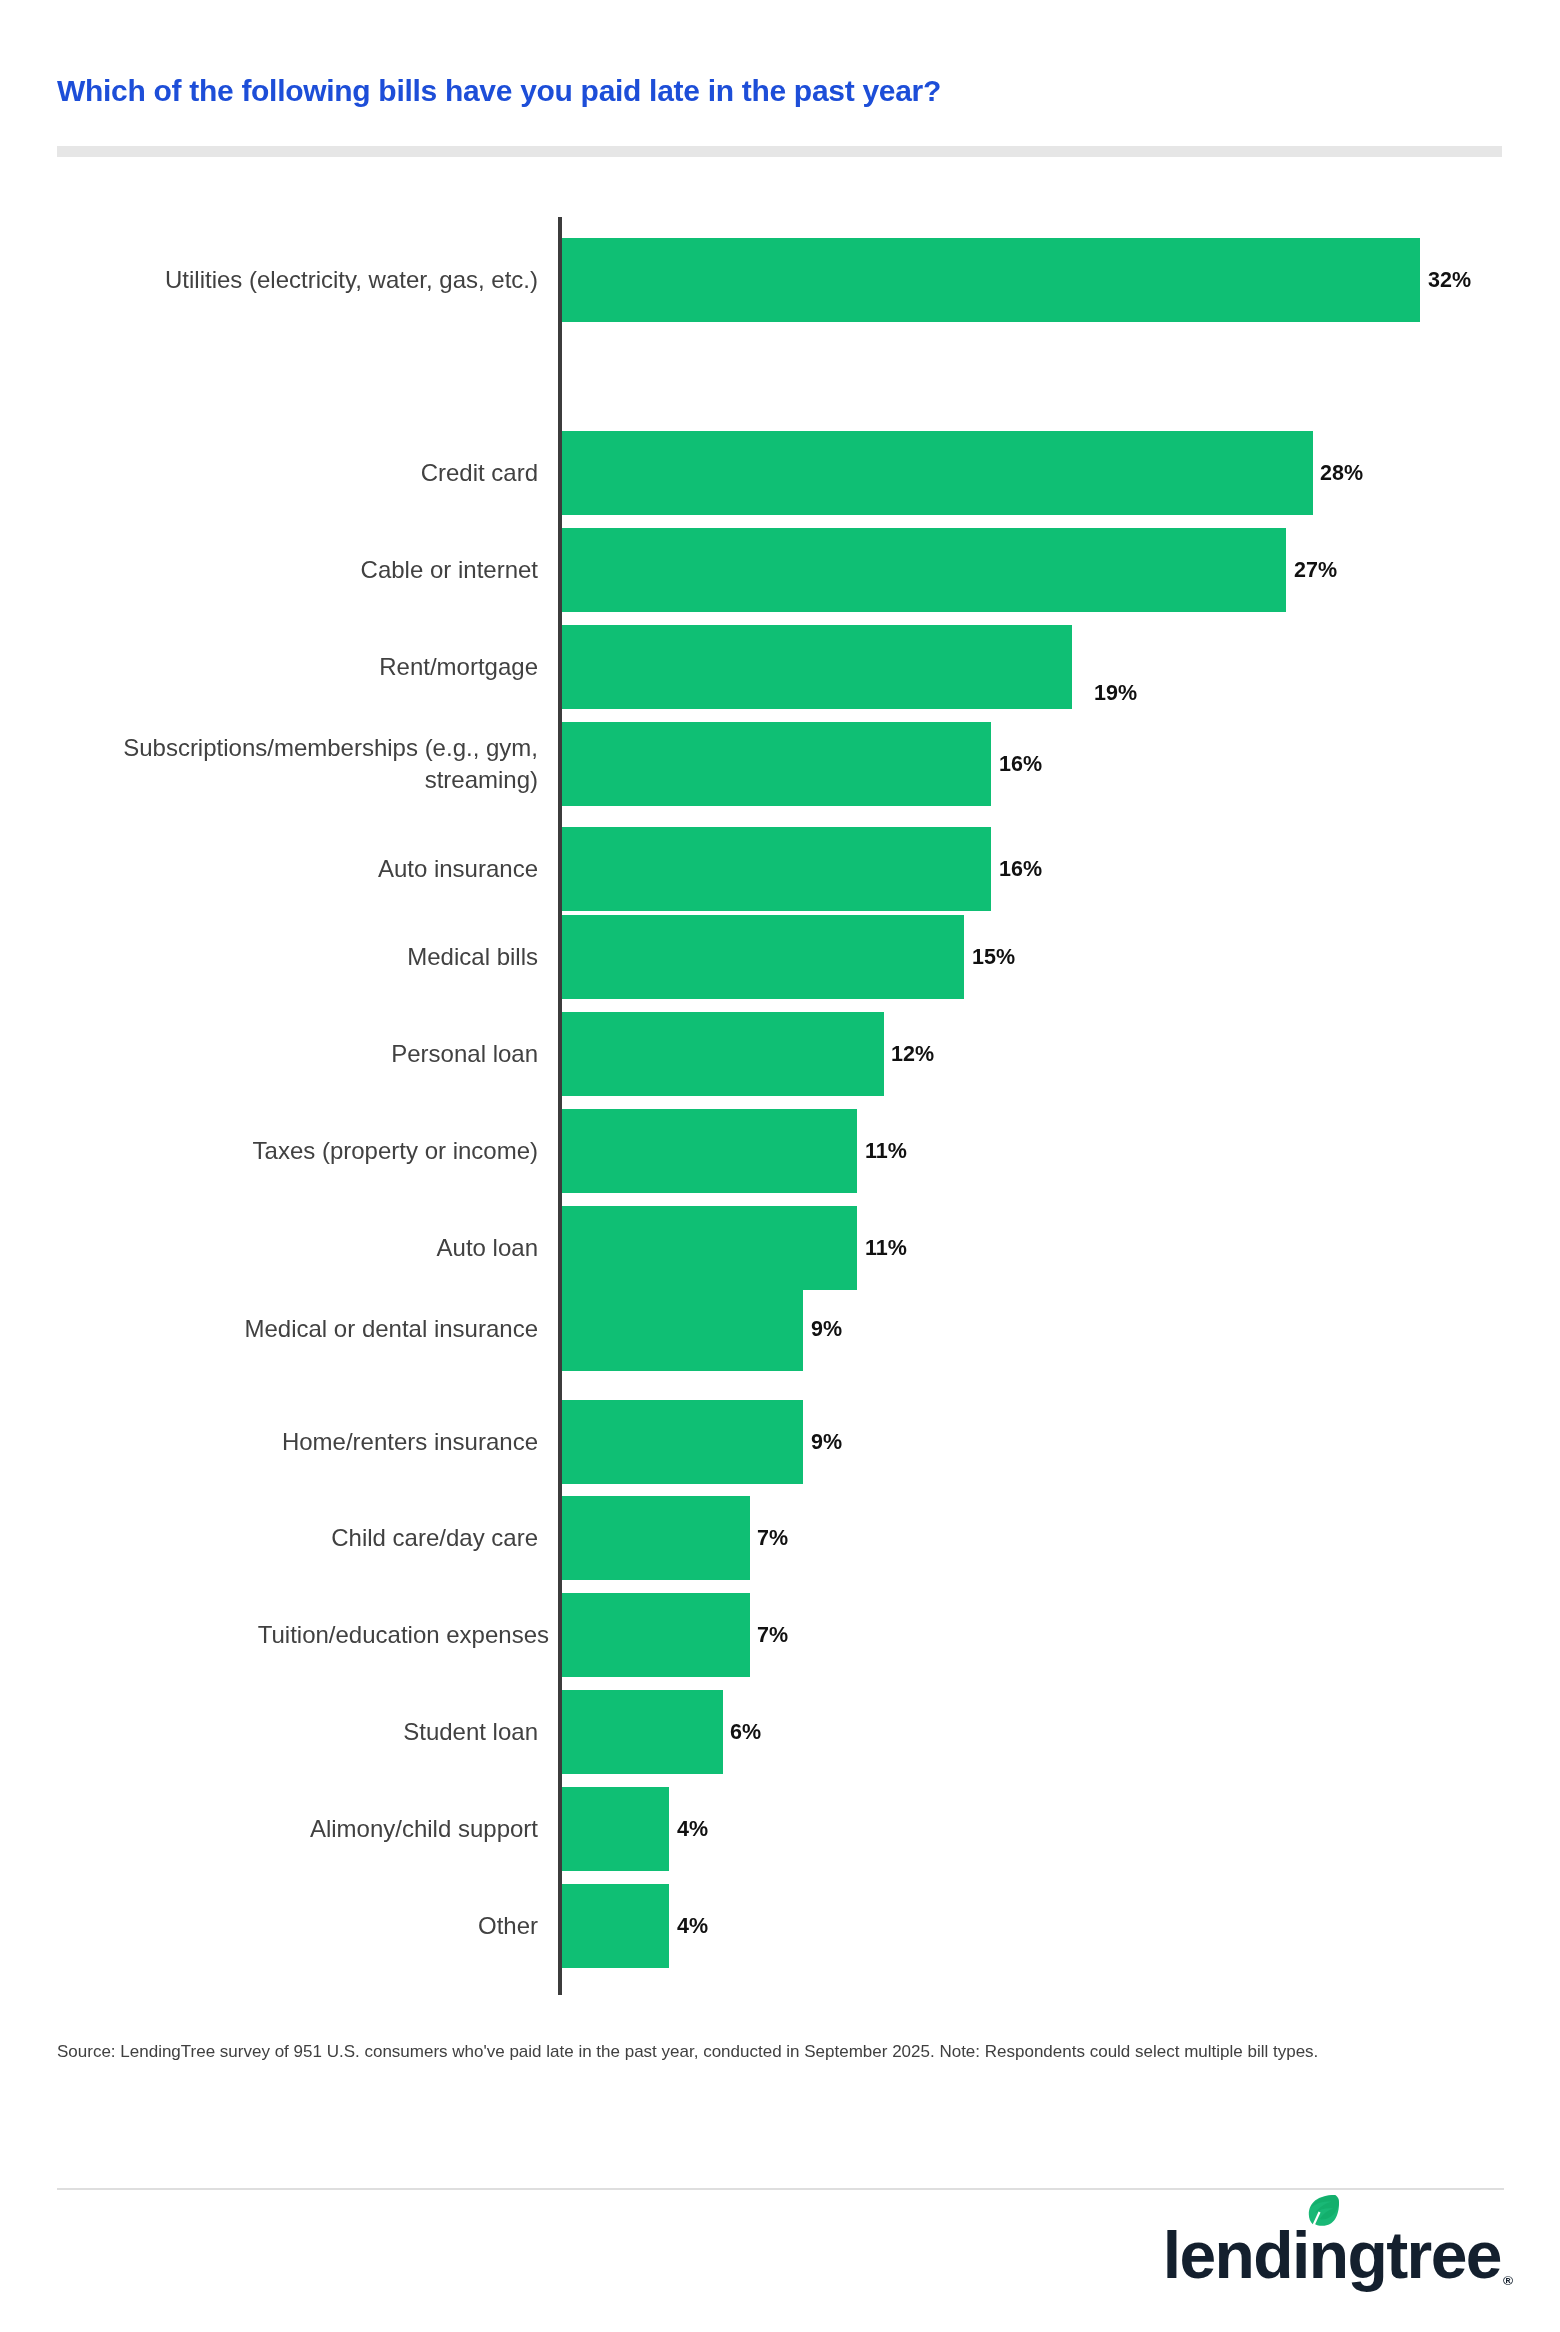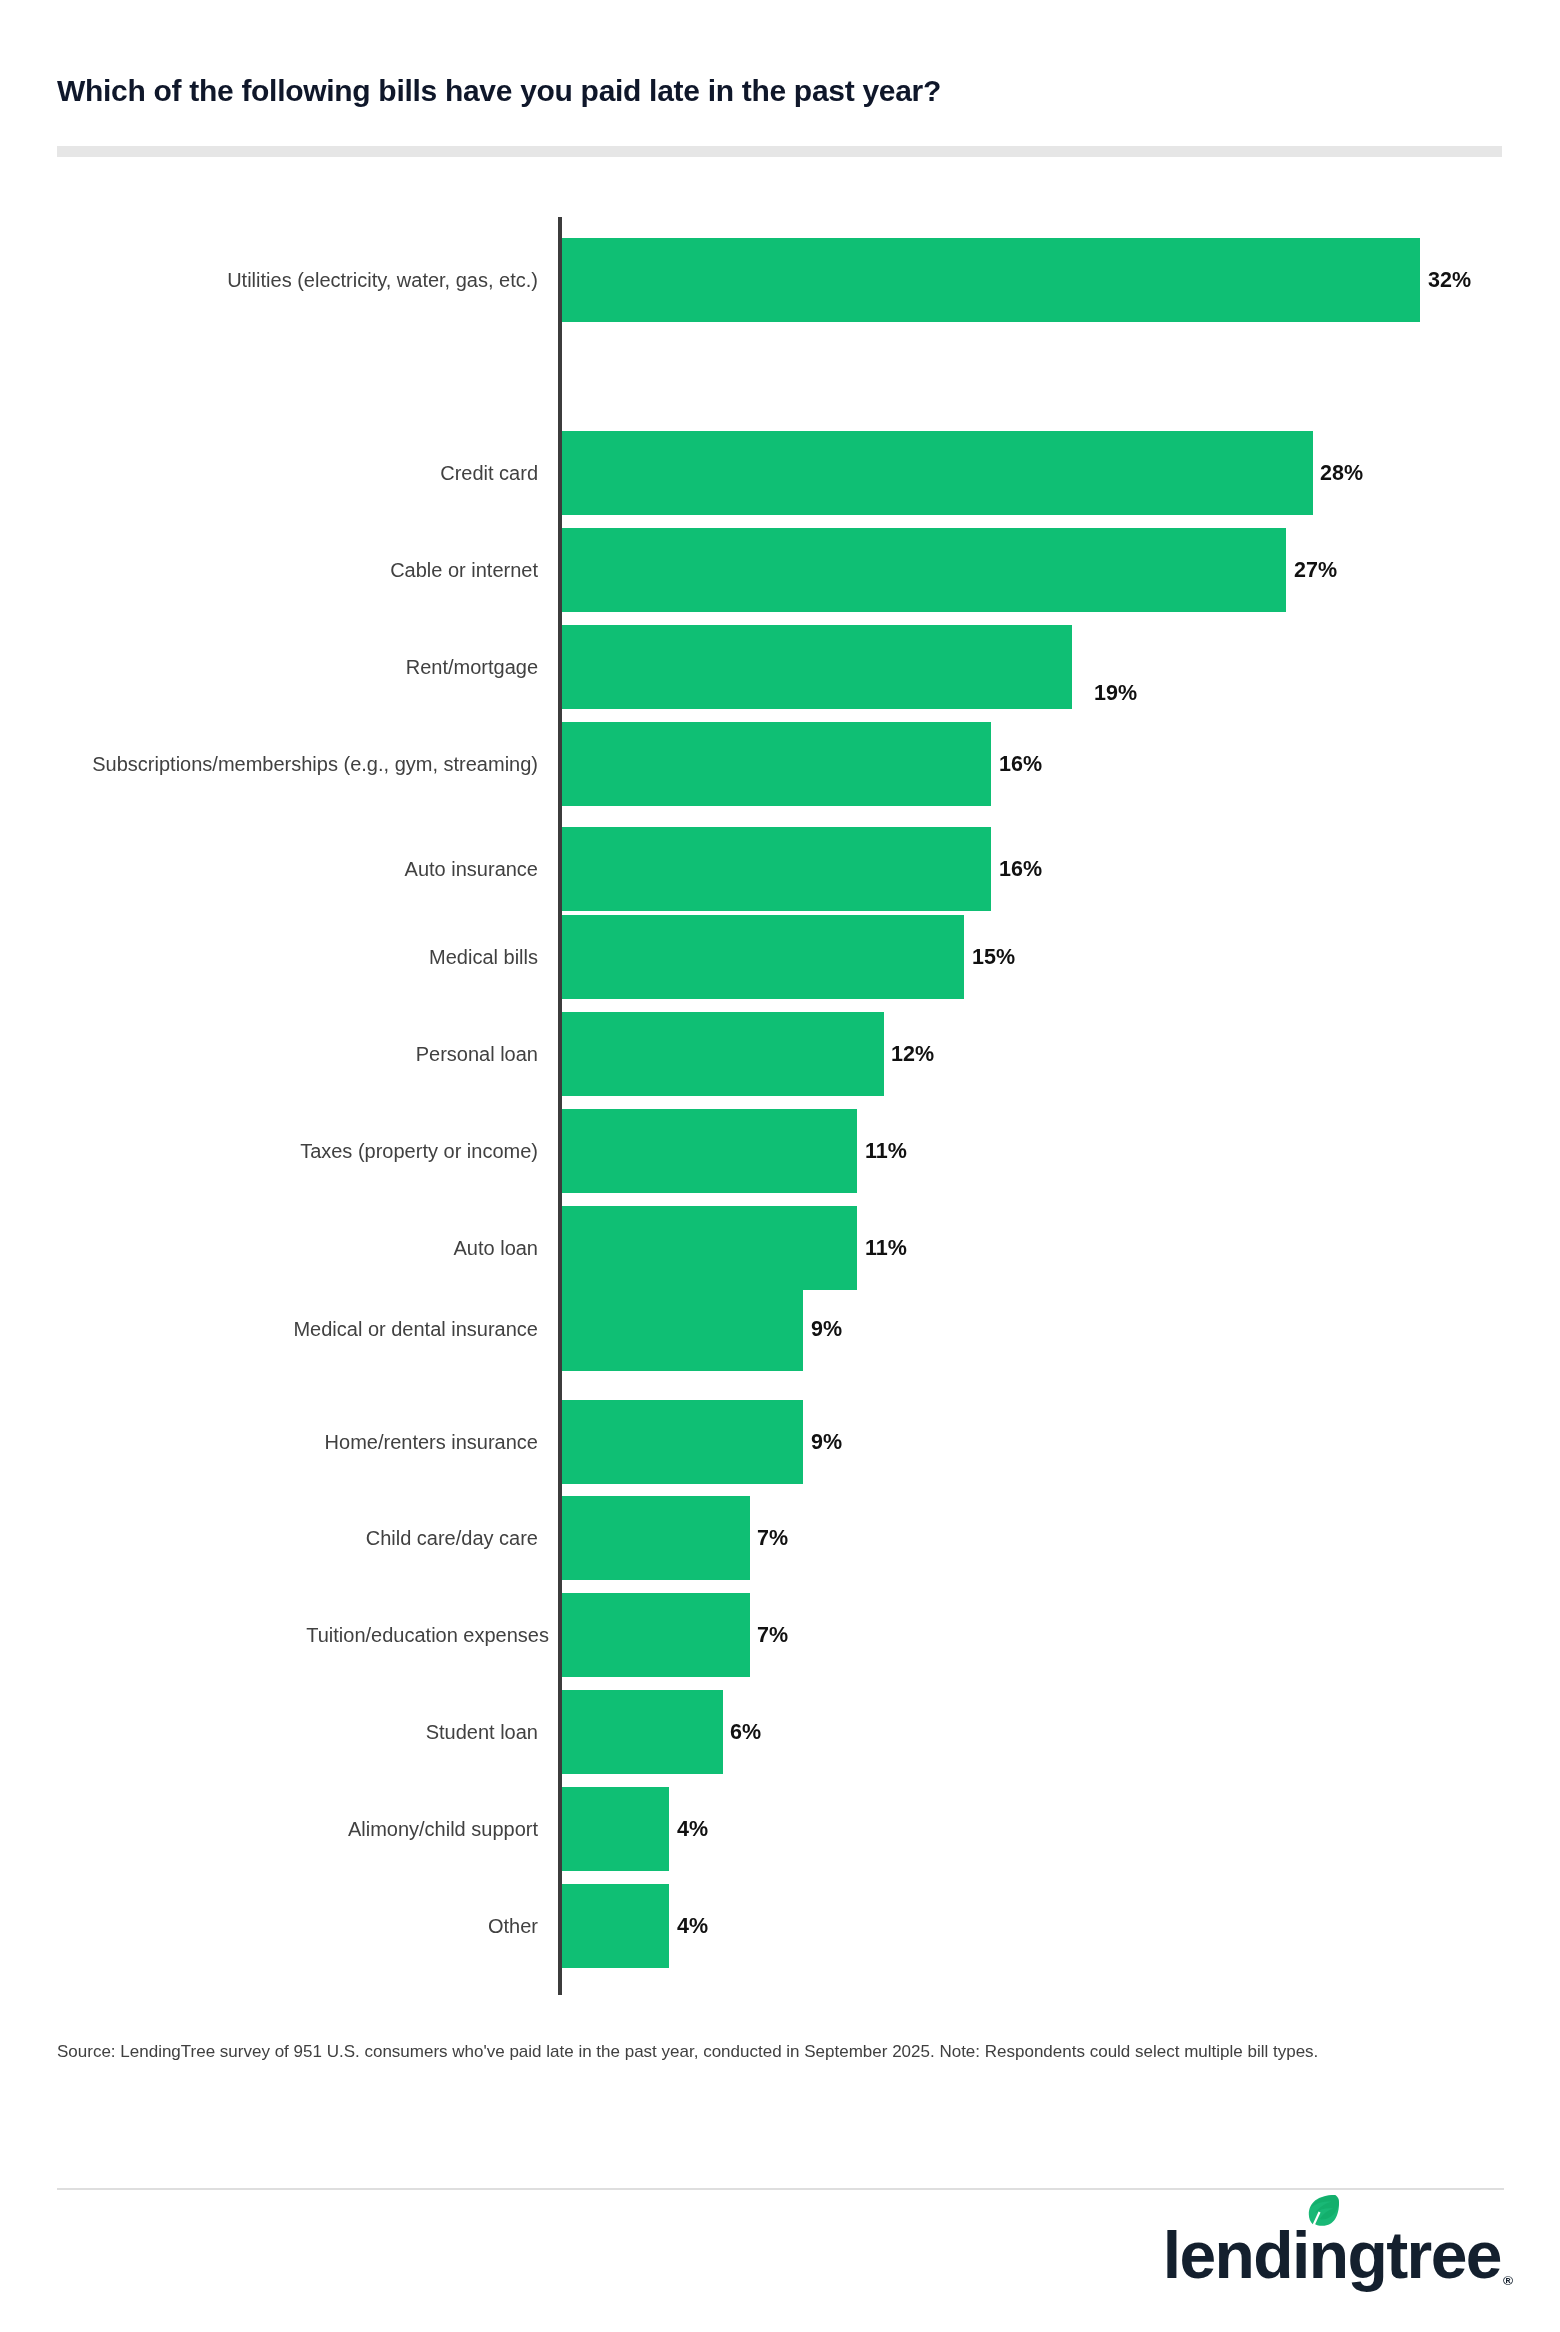--- a/index.html
+++ b/index.html
@@ -15,21 +15,21 @@
     overflow: hidden;
   }
 
   
   #chart-title {
     position: absolute;
     left: 57px;
     top: 74px;
     font-size: 30px;
     font-weight: bold;
-    color: #0f172a;
+    color: #1d4ed8;
     letter-spacing: -0.3px;
     white-space: nowrap;
   }
 
   
   #title-rule {
     position: absolute;
     left: 57px;
     top: 146px;
     width: 1445px;
@@ -59,21 +59,21 @@
     width: 1560px;
     height: 84px;
   }
   .bar-label {
     position: absolute;
     right: 1022px;   
     width: 507px;
     top: 50%;
     transform: translateY(-50%);
     text-align: right;
-    font-size: 20px;
+    font-size: 24px;
     color: #414141;
     line-height: 1.33;
   }
   .bar-rect {
     position: absolute;
     left: 562px;
     top: 0;
     height: 84px;
     background: #0fbf74;
   }

